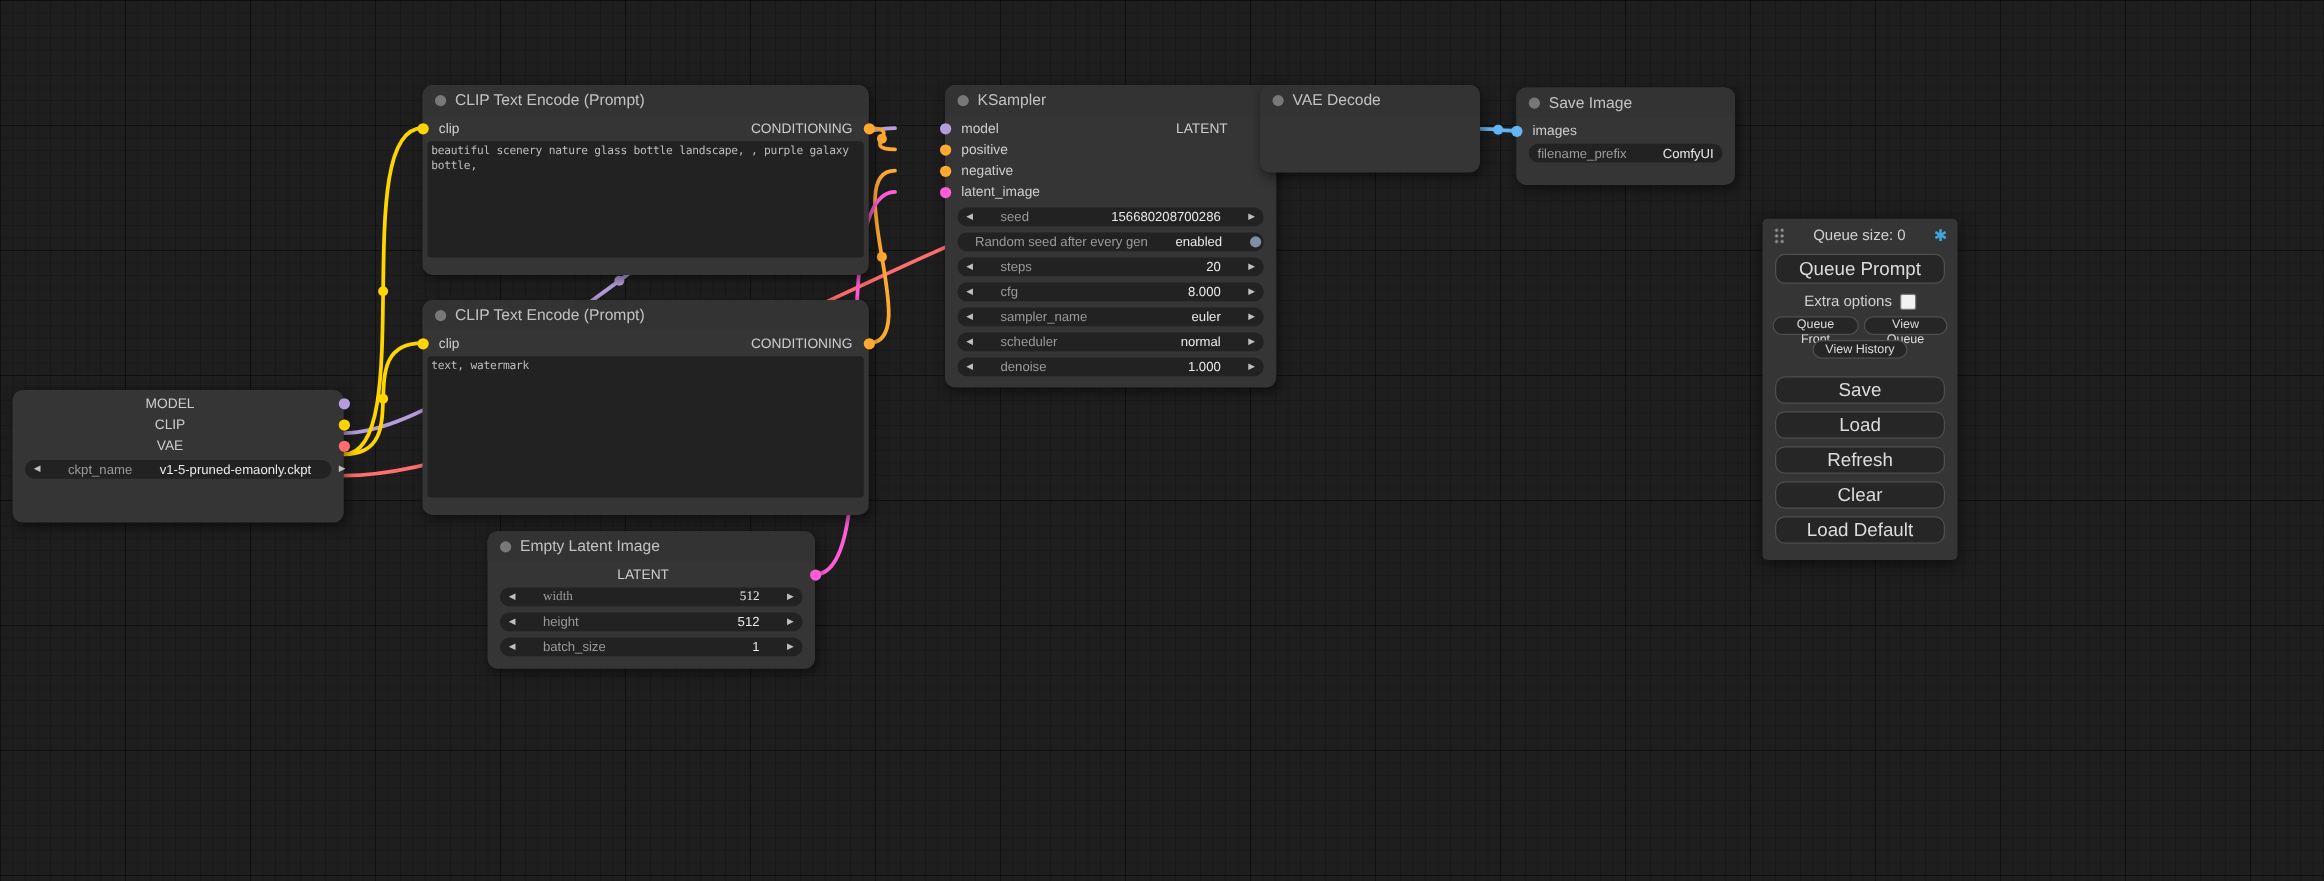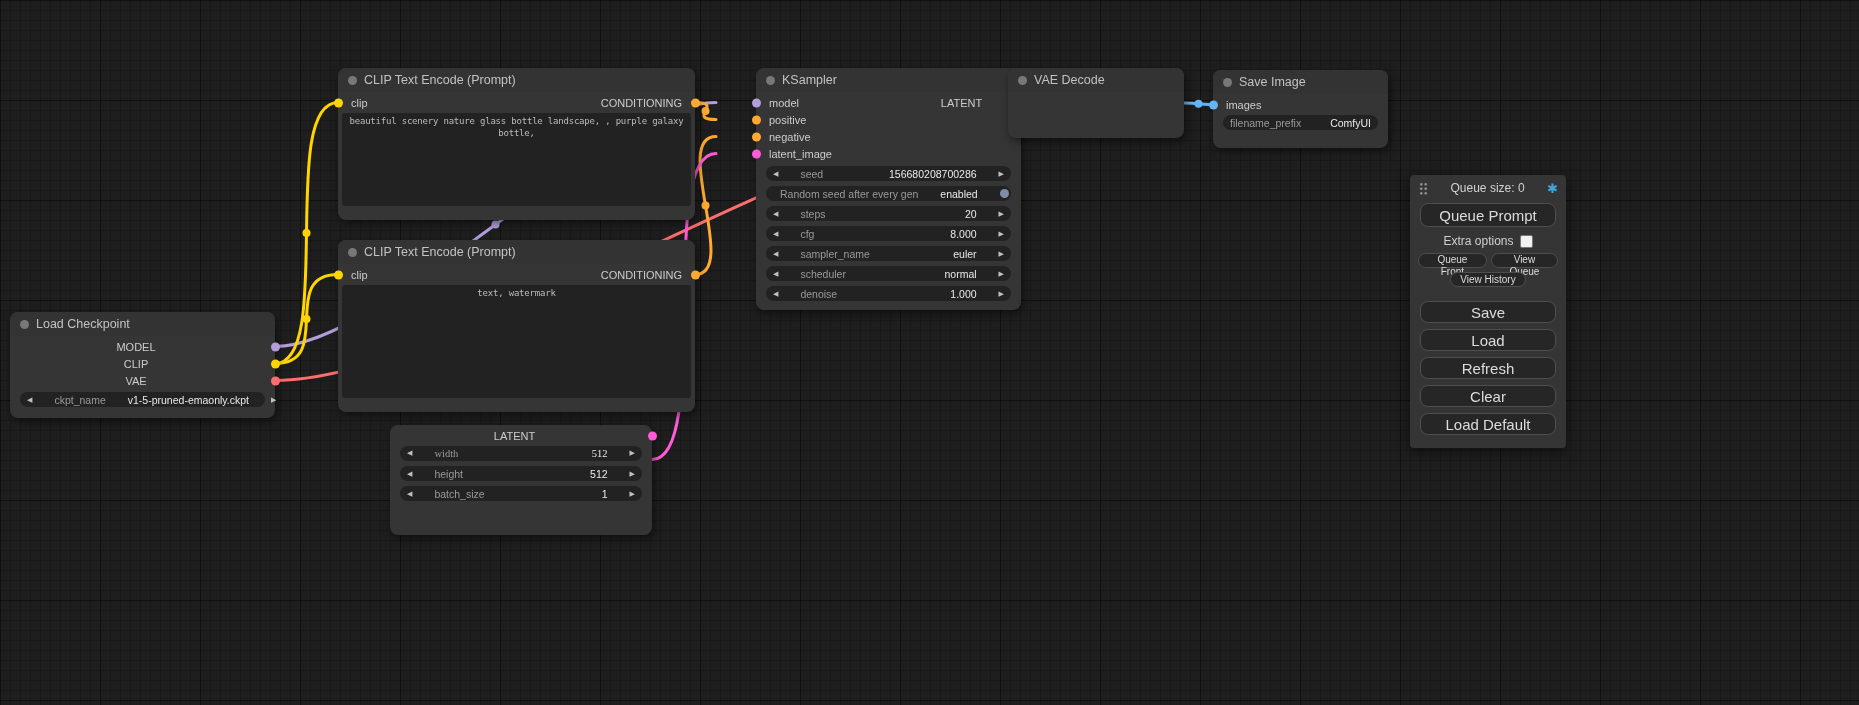--- a/index.html
+++ b/index.html
@@ -42,21 +42,21 @@
   .widget{position:relative;height:15px;margin:0 10px 5px;background:#222;border-radius:8px;
           display:flex;align-items:center;font-size:10.5px;padding:0 7px;gap:22px;cursor:pointer;}
   .arr{color:#c0c0c0;font-size:7px;line-height:1;flex:none;}
   .wl{color:#9a9a9a;flex:none;white-space:nowrap;}
   .wv{color:#e9e9e9;flex:1;text-align:right;white-space:nowrap;}
   .toggle-dot{width:9px;height:9px;border-radius:50%;background:#7d8ea6;flex:none;}
 
   .ptext{margin:2px 4px 6px;background:#222;border-radius:3px;padding:2px 3px;
          font-family:"DejaVu Sans Mono",monospace;font-size:9px;line-height:12px;
          letter-spacing:-0.2px;color:#bdbdbd;white-space:pre-wrap;word-break:normal;
-         overflow:hidden;cursor:text;text-align:center;}
+         overflow:hidden;cursor:text;}
 
   
   .menu{position:absolute;z-index:3;left:1410px;top:175px;width:156px;background:#353535;
         border-radius:4px;box-shadow:0 3px 14px rgba(0,0,0,.55);padding:6px 8px 10px;
         box-sizing:border-box;display:flex;flex-direction:column;color:#ccc;}
   .menu-head{display:flex;align-items:center;margin-bottom:5px;}
   .drag-dots{width:9px;height:13px;flex:none;margin-left:1px;
              background-image:radial-gradient(circle,#9a9a9a 1px,transparent 1.4px);
              background-size:4.5px 4.5px;cursor:grab;}
   .qsize{flex:1;text-align:center;font-size:12px;color:#d2d2d2;}
@@ -91,24 +91,20 @@
     <circle class="f-clip" cx="306.5" cy="319" r="4"></circle>
     <circle class="f-vae" cx="641.5" cy="250.7" r="4"></circle>
     <circle class="f-cond" cx="705.5" cy="111" r="4"></circle>
     <circle class="f-cond" cx="705.5" cy="205.5" r="4"></circle>
     <circle class="f-latent" cx="684" cy="306.5" r="4"></circle>
     <circle class="f-latent" cx="994.5" cy="102.7" r="4"></circle>
     <circle class="f-image" cx="1198.5" cy="103.7" r="4"></circle>
   </svg>
 
   <div class="node" style="left:10px;top:312px;width:265px;height:106px;">
-    <div class="ntitle">
-      <span class="ndot"></span>
-      <span>Load Checkpoint</span>
-    </div>
     <div class="slots">
       <div class="srow out">
         <span>MODEL</span>
         <span class="pin out c-model"></span>
       </div>
       <div class="srow out">
         <span>CLIP</span>
         <span class="pin out c-clip"></span>
       </div>
       <div class="srow out">
@@ -150,20 +146,24 @@
         <span class="pin in c-clip"></span>
         <span>clip</span>
         <span>CONDITIONING</span>
         <span class="pin out c-cond"></span>
       </div>
     </div>
     <div class="ptext" style="height:109px;">text, watermark</div>
   </div>
 
   <div class="node" style="left:390px;top:425px;width:262px;height:110px;">
+    <div class="ntitle">
+      <span class="ndot"></span>
+      <span>Empty Latent Image</span>
+    </div>
     <div class="slots">
       <div class="srow out">
         <span>LATENT</span>
         <span class="pin out c-latent"></span>
       </div>
     </div>
     <div class="widget" style="margin-top:2px;font-family:Liberation Serif, serif;">
       <span class="arr">◀</span>
       <span class="wl">width</span>
       <span class="wv">512</span>

